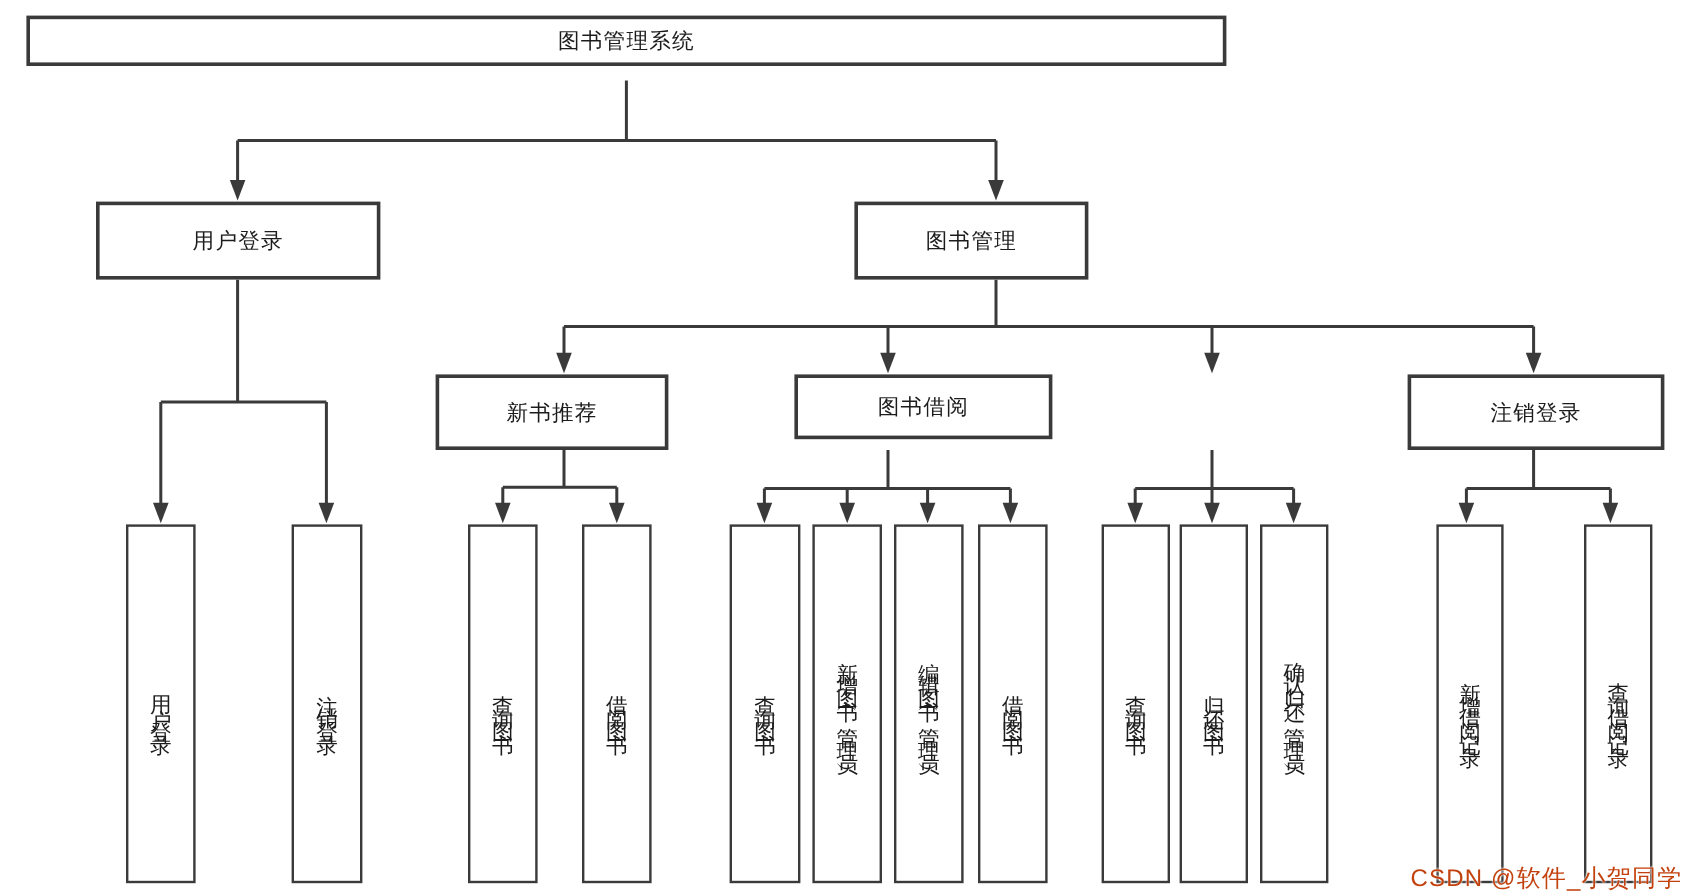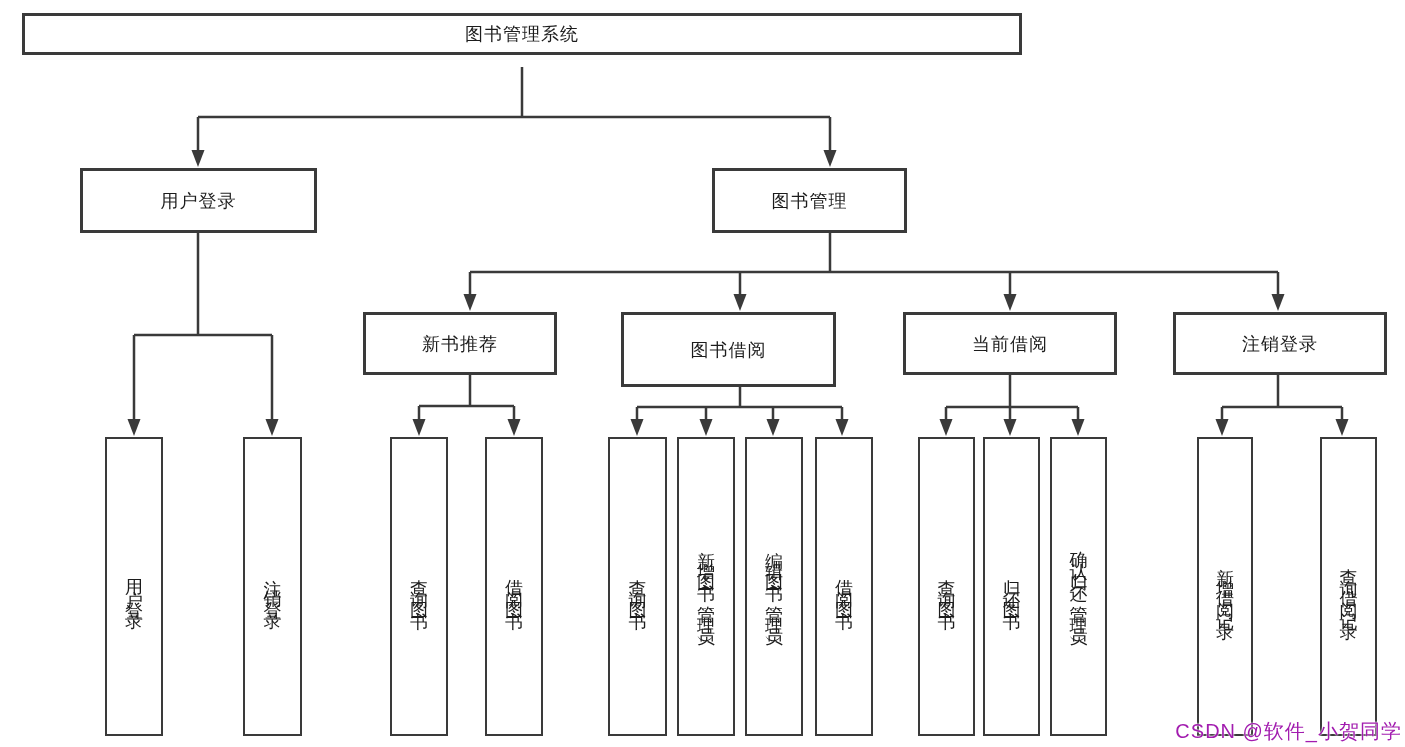--- a/index.html
+++ b/index.html
@@ -44,21 +44,21 @@
   .vnode span {
     writing-mode: vertical-rl;
     letter-spacing: 11px;
     line-height: 1;
   }
   #watermark {
     position: absolute;
     right: 3px;
     bottom: 2px;
     font-size: 20px;
-    color: #a21caf;
+    color: #c2410c;
     letter-spacing: 1px;
     text-shadow: 0 0 2px #ffffff, 0 0 2px #ffffff;
   }
 </style>
 </head>
 <body>
 
 <div id="canvas">
 
   <svg id="connector-layer" viewBox="0 0 1405 747" xmlns="http://www.w3.org/2000/svg">
@@ -100,22 +100,21 @@
       <polygon points="1335.5,419 1348.5,419 1342,436"></polygon>
     </g>
   </svg>
 
   <div class="node thick" style="left:22px; top:13px; width:1000px; height:42px;">图书管理系统</div>
 
   <div class="node" style="left:80px; top:168px; width:237px; height:65px;">用户登录</div>
   <div class="node" style="left:712px; top:168px; width:195px; height:65px;">图书管理</div>
 
   <div class="node" style="left:363px; top:312px; width:194px; height:63px;">新书推荐</div>
-  <div class="node" style="left:621px; top:312px; width:215px; height:75px;">图书借阅</div>
-  <div class="node" style="left:903px; top:312px; width:214px; height:63px;">当前借阅</div>
+  <div class="node" style="left:662px; top:312px; width:215px; height:54px;">图书借阅</div>
   <div class="node" style="left:1173px; top:312px; width:214px; height:63px;">注销登录</div>
 
   <div class="vnode" style="left:105px; top:437px; width:58px; height:299px;">
     <span>用户登录</span>
   </div>
   <div class="vnode" style="left:243px; top:437px; width:59px; height:299px;">
     <span>注销登录</span>
   </div>
 
   <div class="vnode" style="left:390px; top:437px; width:58px; height:299px;">

